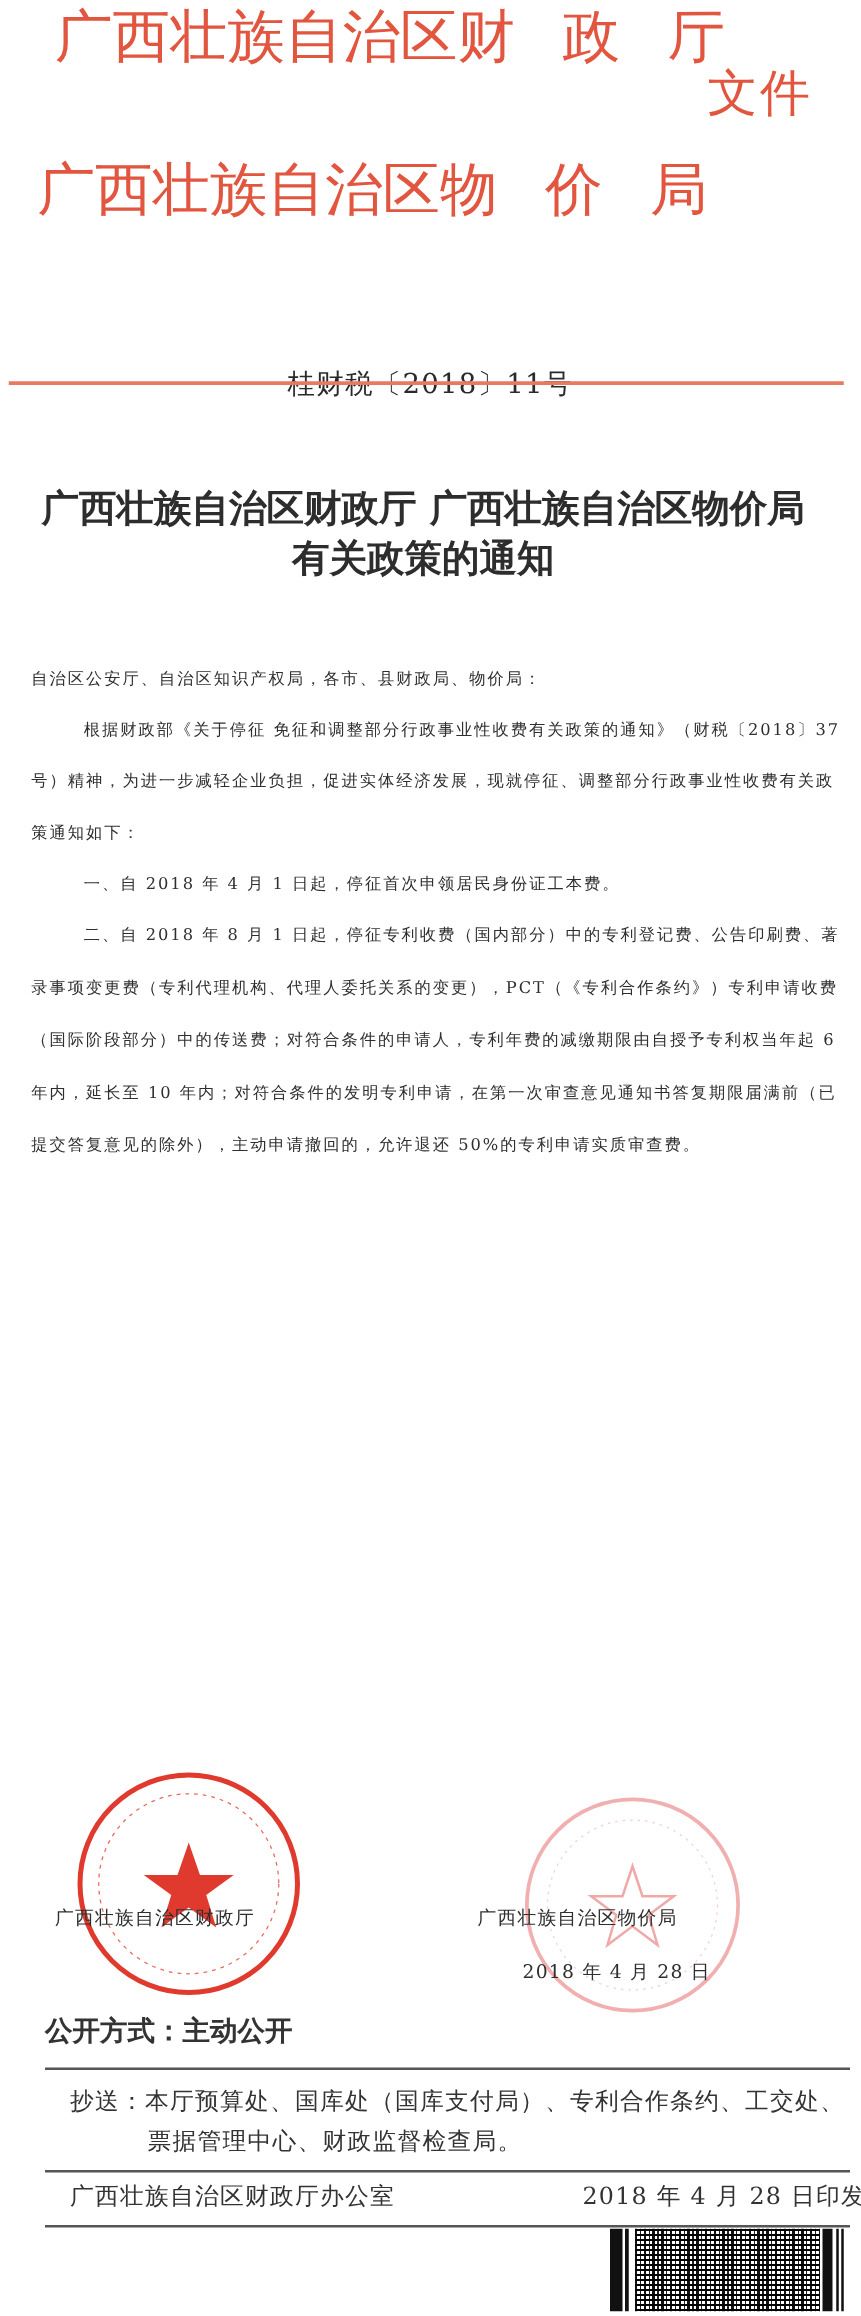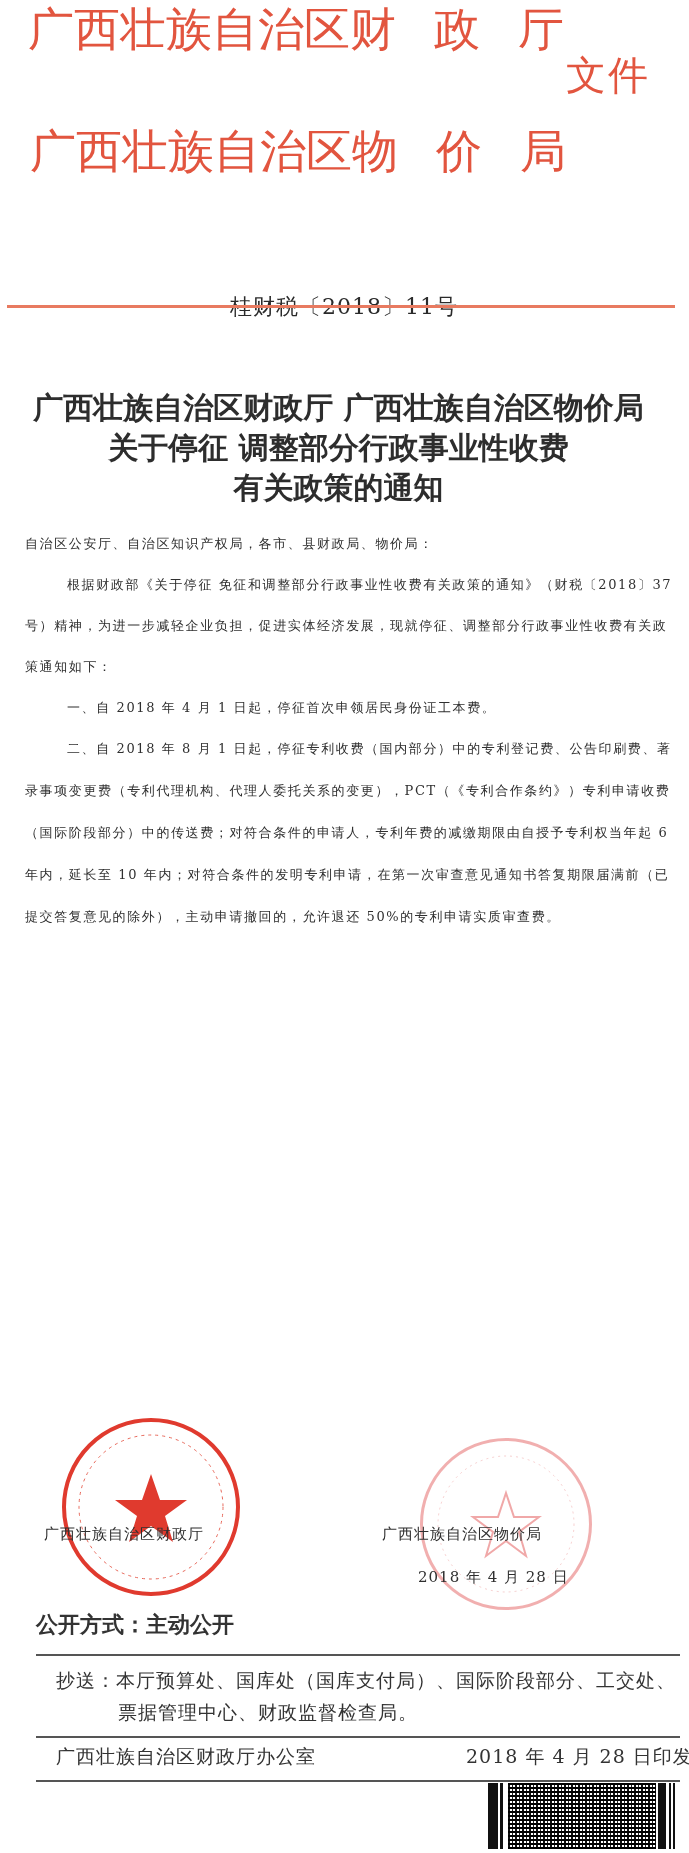--- a/index.html
+++ b/index.html
@@ -19,34 +19,33 @@
   .sig { font-size: 15px; letter-spacing: 1px; color: #2f2f2f; white-space: nowrap; }
   .pub { font-size: 22px; font-weight: bold; color: #333; }
   .rule { height: 1.5px; background: #555; }
   .cc { font-size: 19px; color: #333; letter-spacing: 1px; white-space: nowrap; }
   .stamp { border-radius: 50%; }
   .barcode { background: repeating-linear-gradient(90deg, #111 0 2px, #fff 2px 3px, #111 3px 4px, #eee 4px 6px); }
 </style>
 </head>
 <body>
 
-<div class="abs hdr-line red" style="left:28px; top:6px;">
+<div class="abs hdr-line red" style="left:44px; top:6px;">
   <span>广西壮族自治区财</span><span style="width:38px"></span><span>政</span><span style="width:38px"></span><span>厅</span>
 </div>
 <div class="abs wenjian red" style="left:520px; top:55px;">文件</div>
 <div class="abs hdr-line red" style="left:30px; top:128px;">
   <span>广西壮族自治区物</span><span style="width:38px"></span><span>价</span><span style="width:38px"></span><span>局</span>
 </div>
 
 <div class="abs docno" style="left:230px; top:264px;margin-top:28px;">桂财税〔2018〕11号</div>
 <div class="abs red-rule"></div>
 
 <div class="abs title" style="top:388px;">
   <div>广西壮族自治区财政厅 广西壮族自治区物价局</div>
-  <div>关于停征 调整部分行政事业性收费</div>
   <div>有关政策的通知</div>
 </div>
 
 <div class="abs body-text" style="top:523px;">
   <p>自治区公安厅、自治区知识产权局，各市、县财政局、物价局：</p>
   <p class="indent">根据财政部《关于停征 免征和调整部分行政事业性收费有关政策的通知》（财税〔2018〕37号）精神，为进一步减轻企业负担，促进实体经济发展，现就停征、调整部分行政事业性收费有关政策通知如下：</p>
   <p class="indent">一、自 2018 年 4 月 1 日起，停征首次申领居民身份证工本费。</p>
   <p class="indent" style="line-height:42px;">二、自 2018 年 8 月 1 日起，停征专利收费（国内部分）中的专利登记费、公告印刷费、著录事项变更费（专利代理机构、代理人委托关系的变更），PCT（《专利合作条约》）专利申请收费（国际阶段部分）中的传送费；对符合条件的申请人，专利年费的减缴期限由自授予专利权当年起 6 年内，延长至 10 年内；对符合条件的发明专利申请，在第一次审查意见通知书答复期限届满前（已提交答复意见的除外），主动申请撤回的，允许退还 50%的专利申请实质审查费。</p>
 </div>
 
@@ -62,21 +61,21 @@
     <circle cx="83" cy="83" r="68" fill="none" stroke="rgba(230,120,120,0.35)" stroke-width="1" stroke-dasharray="2 4"></circle>
   </svg>
 </div>
 
 <div class="abs sig" style="left:44px; top:1525px;">广西壮族自治区财政厅</div>
 <div class="abs sig" style="left:382px; top:1525px;">广西壮族自治区物价局</div>
 <div class="abs sig" style="left:418px; top:1568px;">2018 年 4 月 28 日</div>
 
 <div class="abs pub" style="left:36px; top:1610px;">公开方式：主动公开</div>
 <div class="abs rule" style="left:36px; width:644px; top:1654px;"></div>
-<div class="abs cc" style="left:56px; top:1668px;">抄送：本厅预算处、国库处（国库支付局）、国际阶段部分、工交处、</div>
+<div class="abs cc" style="left:56px; top:1668px;">抄送：本厅预算处、国库处（国库支付局）、专利合作条约、工交处、</div>
 <div class="abs cc" style="left:118px; top:1700px;">票据管理中心、财政监督检查局。</div>
 <div class="abs rule" style="left:36px; width:644px; top:1736px;"></div>
 <div class="abs cc" style="left:56px; top:1744px;">广西壮族自治区财政厅办公室</div>
 <div class="abs cc" style="left:466px; top:1744px;">2018 年 4 月 28 日印发</div>
 <div class="abs rule" style="left:36px; width:644px; top:1780px;"></div>
 
 <div class="abs" style="left:488px; top:1783px; width:188px; height:66px;">
   <div style="position:absolute; left:0; top:0; width:10px; height:66px; background:#111;"></div>
   <div style="position:absolute; left:12px; top:0; width:3px; height:66px; background:#111;"></div>
   <div class="barcode" style="position:absolute; left:20px; top:0; width:148px; height:66px; background:

